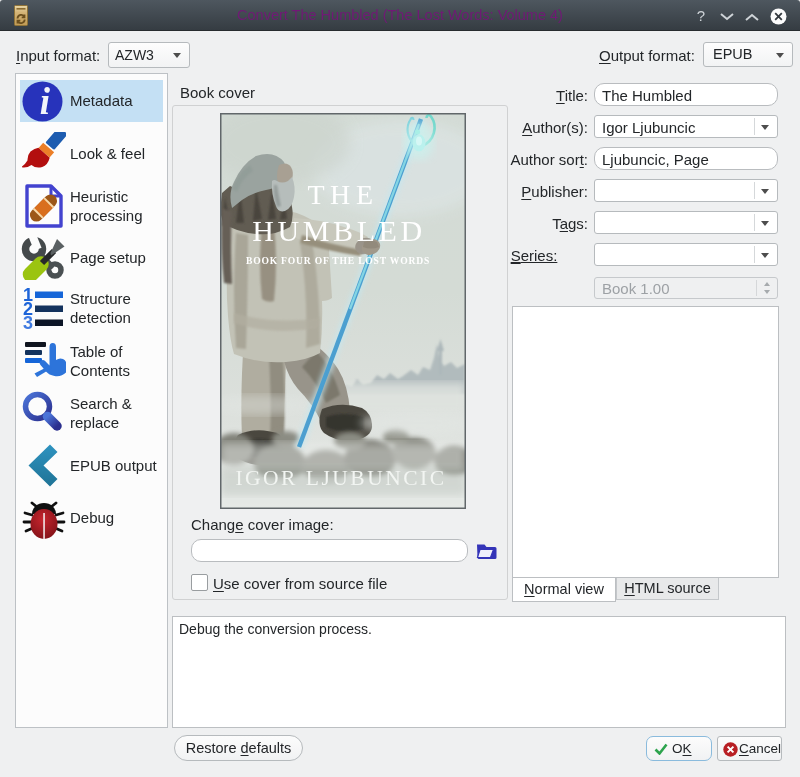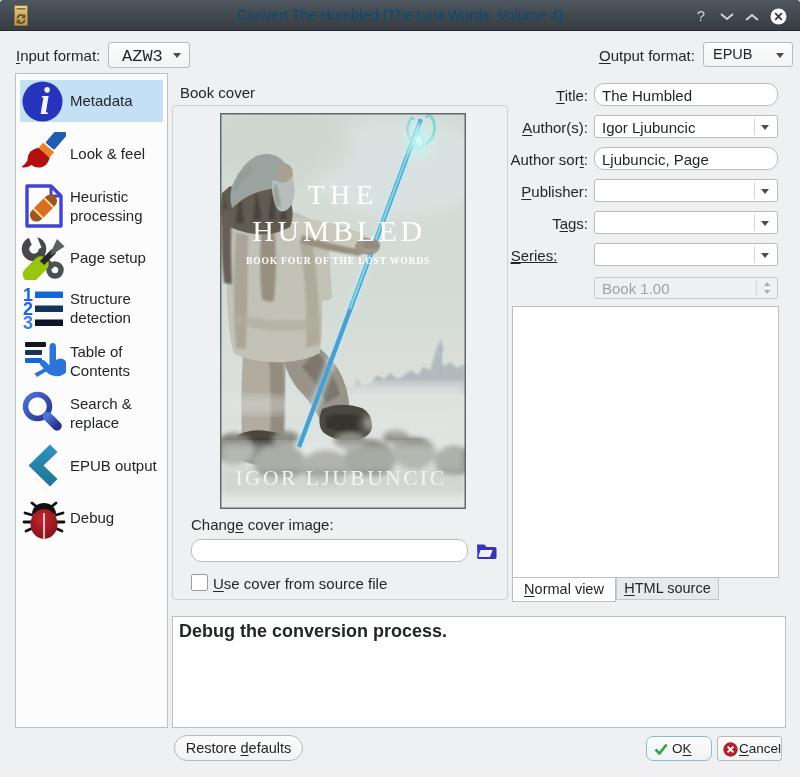--- a/index.html
+++ b/index.html
@@ -1,20 +1,20 @@
 <!DOCTYPE html>
 <html><head><meta charset="utf-8"><style>
 *{margin:0;padding:0;box-sizing:border-box;}
 html,body{width:800px;height:777px;overflow:hidden;}
 body{font-family:"Liberation Sans",sans-serif;font-size:15px;color:#232629;background:#eff0f1;position:relative;}
 .abs{position:absolute;}
 u{text-underline-offset:2px;text-decoration-thickness:1px;}
 
 #titlebar{left:0;top:0;width:800px;height:31px;background:linear-gradient(#4e575f,#353c42);border-bottom:1px solid #272b2f;border-radius:3px 3px 0 0;}
-#titletext{left:0;top:0;width:800px;height:31px;line-height:31px;text-align:center;color:#0c4a6e;font-size:14.5px;}
+#titletext{left:0;top:0;width:800px;height:31px;line-height:31px;text-align:center;color:#701a75;font-size:14.5px;}
 
 .combo{background:linear-gradient(#fdfdfd,#f2f3f4);border:1px solid #b6babd;border-radius:3px;}
 .combo .arrow{position:absolute;right:8px;top:50%;margin-top:-2px;width:0;height:0;border-left:4px solid transparent;border-right:4px solid transparent;border-top:5px solid #4d4d4d;}
 .lbl{color:#232629;}
 
 #sidebar{left:15px;top:73px;width:153px;height:655px;background:#fcfcfc;border:1px solid #bdc1c5;}
 .sidetext{position:absolute;left:70px;font-size:15px;line-height:19px;color:#232629;}
 
 .tinput{background:#fff;border:1px solid #b9bcbf;border-radius:10px;}
 .gbox{border:1px solid #d0d1d2;border-radius:3px;}
@@ -45,21 +45,21 @@
 <svg class="abs" style="left:744px;top:12px" width="16" height="10" viewBox="0 0 16 10">
     <path d="M2 8 l6 -5 l6 5" stroke="#ced3d7" stroke-width="2" fill="none"></path>
   </svg>
 <svg class="abs" style="left:770px;top:8px" width="17" height="17" viewBox="0 0 17 17">
     <circle cx="8.5" cy="8.5" r="8" fill="#fcfcfc"></circle>
     <path d="M5.2 5.2 l6.6 6.6 M11.8 5.2 l-6.6 6.6" stroke="#33393e" stroke-width="1.8"></path>
   </svg>
 
 <div class="abs lbl" style="left:16px;top:47px;"><u>I</u>nput format:</div>
 <div class="abs combo" style="left:108px;top:42px;width:82px;height:26px;">
-    <span style="position:absolute;left:13px;top:4px;font-size:17px;font-family:Liberation Mono, monospace;">AZW3</span>
+    <span style="position:absolute;left:6px;top:4px;font-size:14px;">AZW3</span>
     <span class="arrow"></span>
   </div>
 <div class="abs lbl" style="left:599px;top:47px;"><u>O</u>utput format:</div>
 <div class="abs combo" style="left:703px;top:42px;width:90px;height:25px;">
     <span style="position:absolute;left:9px;top:3px;font-size:14.5px;">EPUB</span>
     <span class="arrow"></span>
   </div>
 
 <div id="sidebar" class="abs"></div>
 <div class="abs" style="left:20px;top:80px;width:143px;height:42px;background:#c4e0f4;"></div>
@@ -342,21 +342,21 @@
  <span style="position:absolute;right:7px;bottom:4px;width:0;height:0;border-left:3.5px solid transparent;border-right:3.5px solid transparent;border-top:4px solid #a6aaad;"></span>
 </div>
 </div>
 
 <div class="abs" style="left:512px;top:306px;width:267px;height:272px;background:#fff;border:1px solid #bcbfc2;"></div>
 <div class="abs" style="left:512px;top:578px;width:104px;height:24px;background:#fff;border:1px solid #bcbfc2;border-top:none;"></div>
 <div class="abs" style="left:512px;top:578px;width:104px;height:24px;line-height:22px;text-align:center;font-size:14.5px;"><u>N</u>ormal view</div>
 <div class="abs" style="left:616px;top:578px;width:103px;height:22px;background:#e8e9ea;border:1px solid #c4c7ca;border-top:none;line-height:20px;text-align:center;font-size:14.5px;"><u>H</u>TML source</div>
 
 <div class="abs" style="left:172px;top:616px;width:614px;height:112px;background:#fff;border:1px solid #bcbfc2;"></div>
-<div class="abs" style="left:179px;top:621px;font-size:18px;font-weight:bold;">Debug the conversion process.</div>
+<div class="abs" style="left:179px;top:621px;font-size:14px;">Debug the conversion process.</div>
 
 <div id="buttons">
 <div class="abs" style="left:174px;top:735px;width:129px;height:26px;background:linear-gradient(#fcfcfc,#f1f2f3);border:1px solid #b6babd;border-radius:13px;text-align:center;line-height:24px;font-size:14.5px;">Restore <u>d</u>efaults</div>
 <div class="abs" style="left:646px;top:736px;width:66px;height:25px;background:linear-gradient(#fcfcfc,#f1f2f3);border:1px solid #8abbdd;border-radius:7px;">
  <svg style="position:absolute;left:7px;top:6px" width="14" height="12" viewBox="0 0 14 12">
         <path d="M1.5 6.5 l4 4 l7 -9" stroke="#2da44e" stroke-width="2.6" fill="none"></path>
       </svg>
  <span style="position:absolute;left:25px;top:4px;font-size:13.5px;">O<u>K</u></span>
 </div>
 <div class="abs" style="left:717px;top:736px;width:65px;height:25px;background:linear-gradient(#fcfcfc,#f1f2f3);border:1px solid #b6babd;border-radius:3px;">

